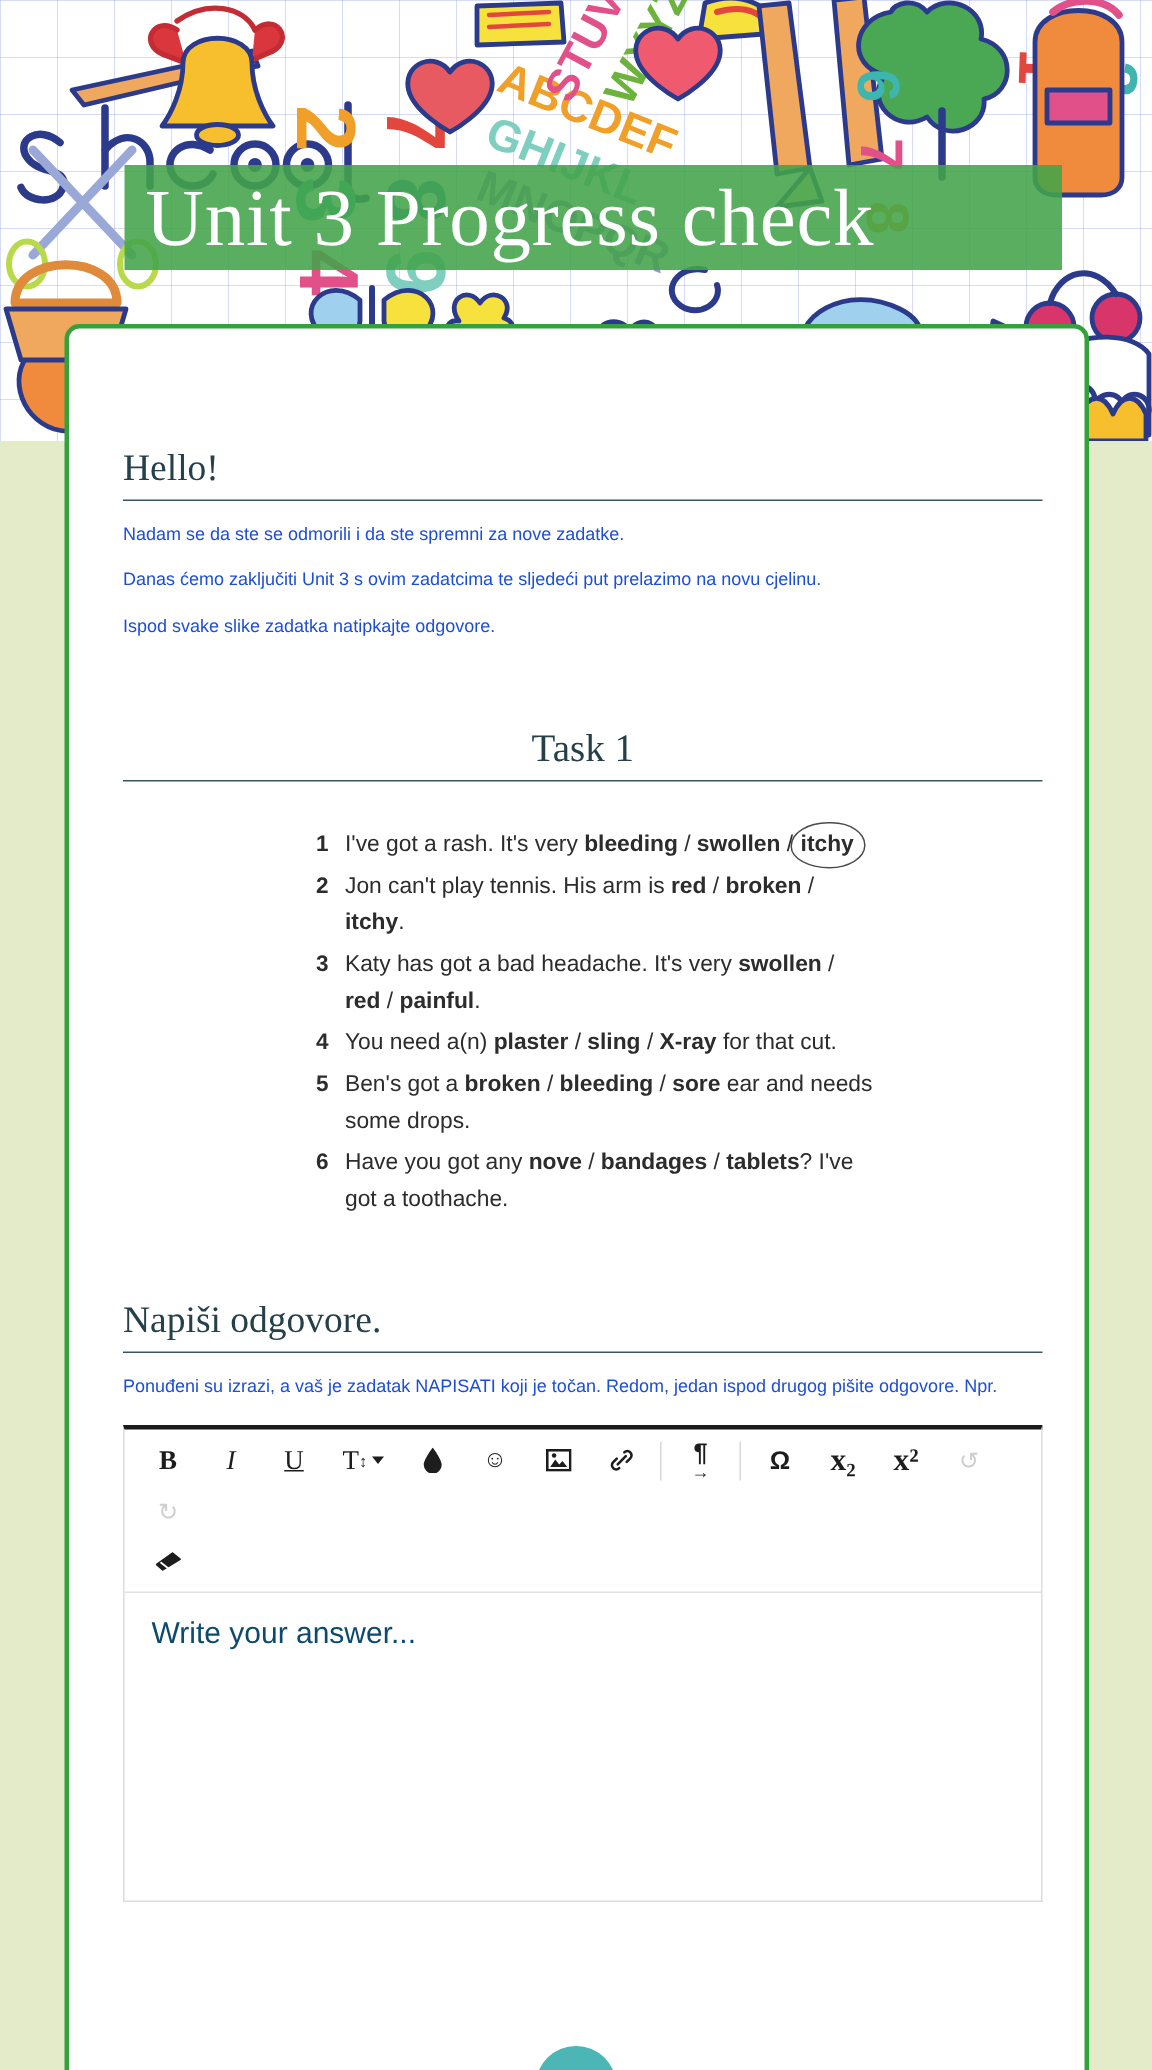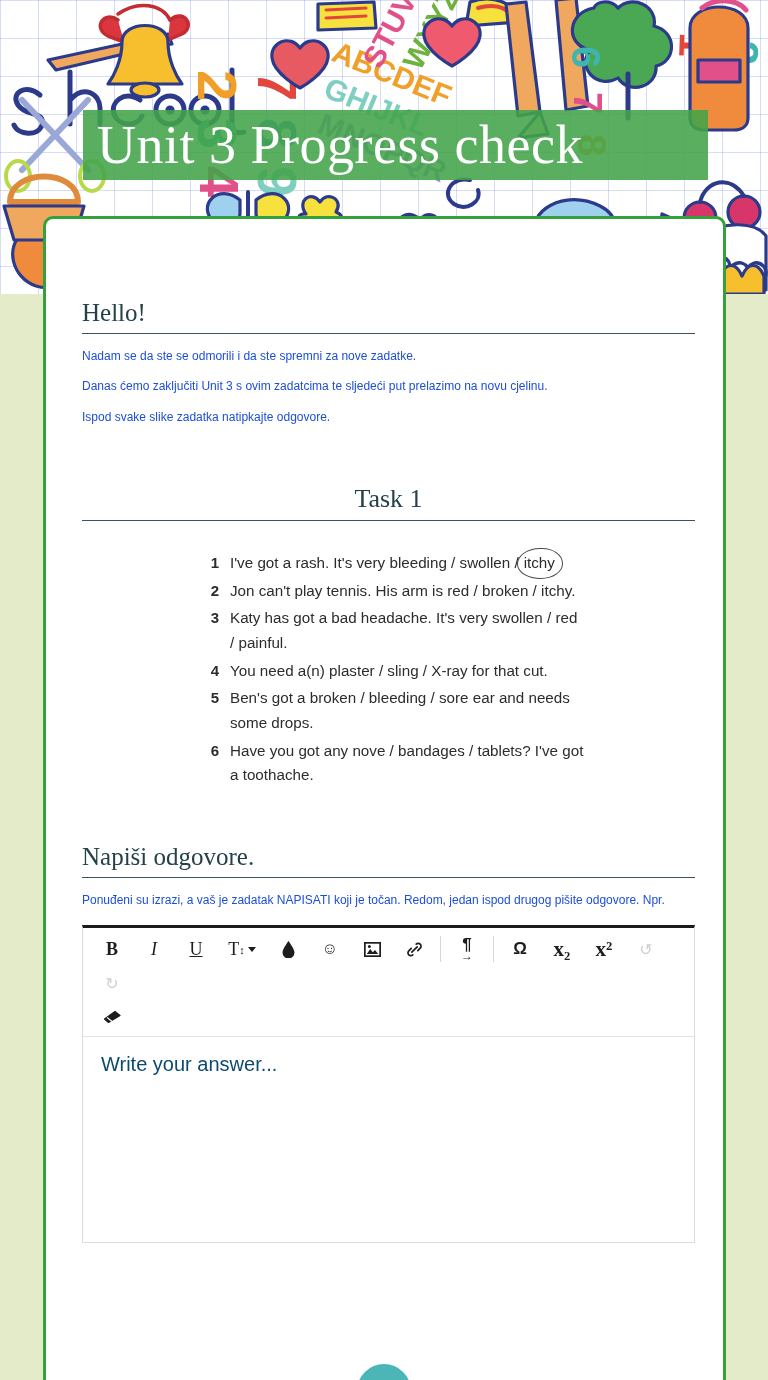--- a/index.html
+++ b/index.html
@@ -80,21 +80,21 @@
   }
   .ex-row { display: flex; align-items: flex-start; margin-bottom: 3px; }
   .ex-num {
     font-size: 15px; font-weight: bold; color: #2c2c2c;
     width: 19px; flex: 0 0 19px; text-align: right; line-height: 1.62;
   }
   .ex-txt {
     font-size: 15.2px; color: #2c2c2c; line-height: 1.62;
     padding-left: 11px; max-width: 365px;
   }
-  .ex-txt b { font-weight: normal; }
+  .ex-txt b { font-weight: bold; }
   .circled {
     position: relative; display: inline-block; padding: 0 5px;
   }
   .circled .ring {
     position: absolute; left: -2px; top: -3px;
     width: calc(100% + 5px); height: calc(100% + 6px);
     border: 1.4px solid #4a4a4a;
     border-radius: 50% 45% 48% 52% / 52% 50% 50% 48%;
     pointer-events: none;
   }

